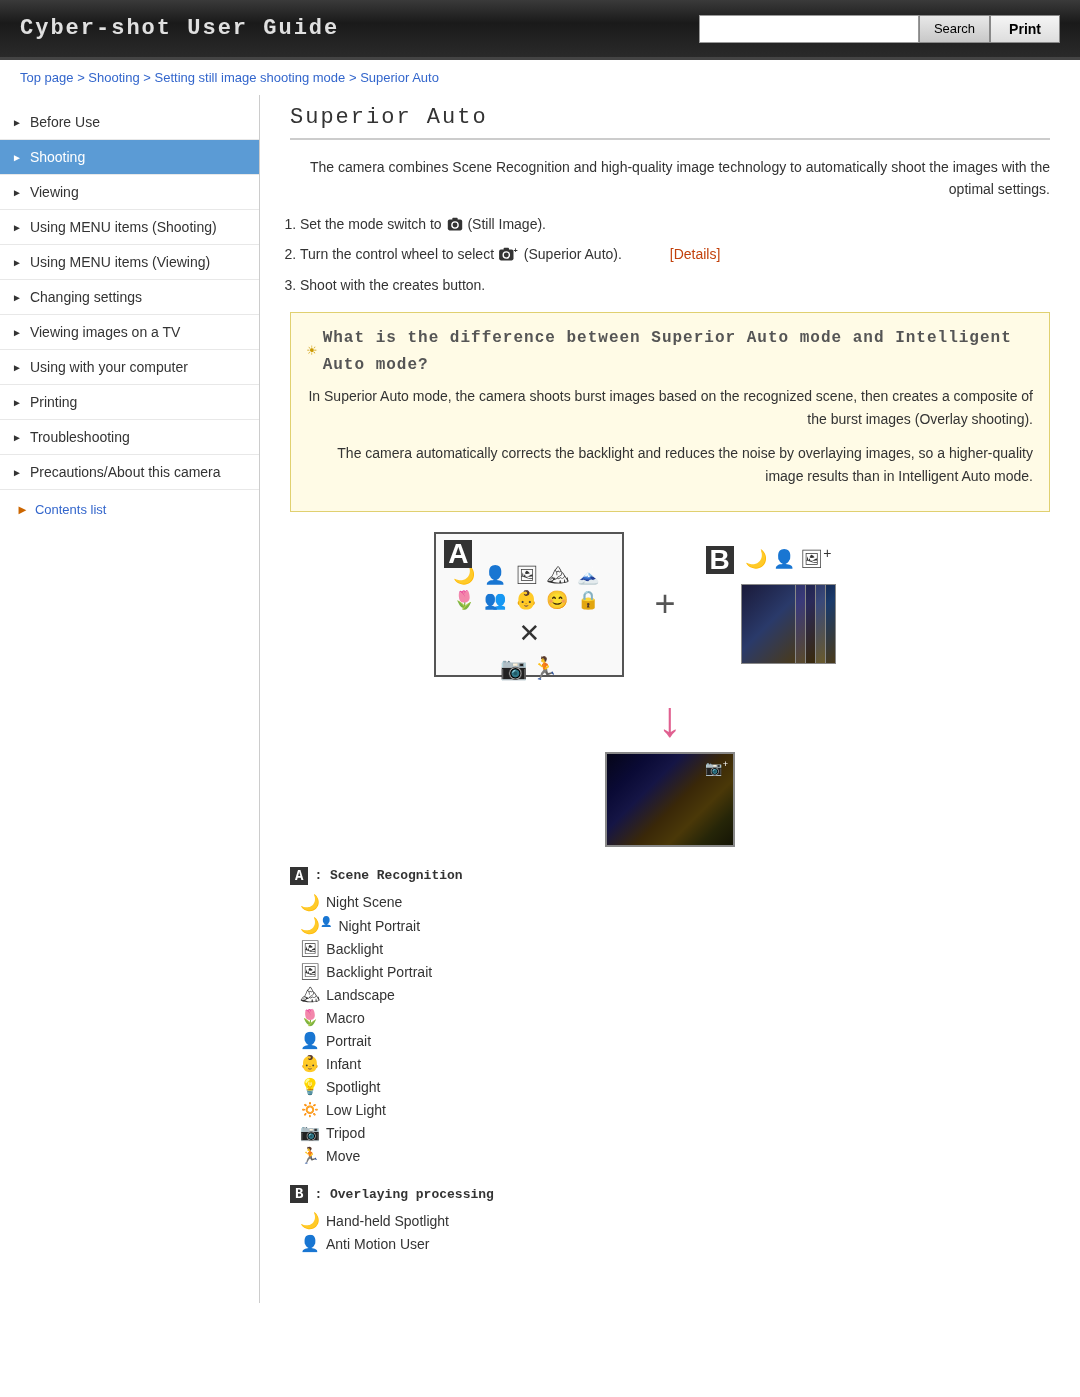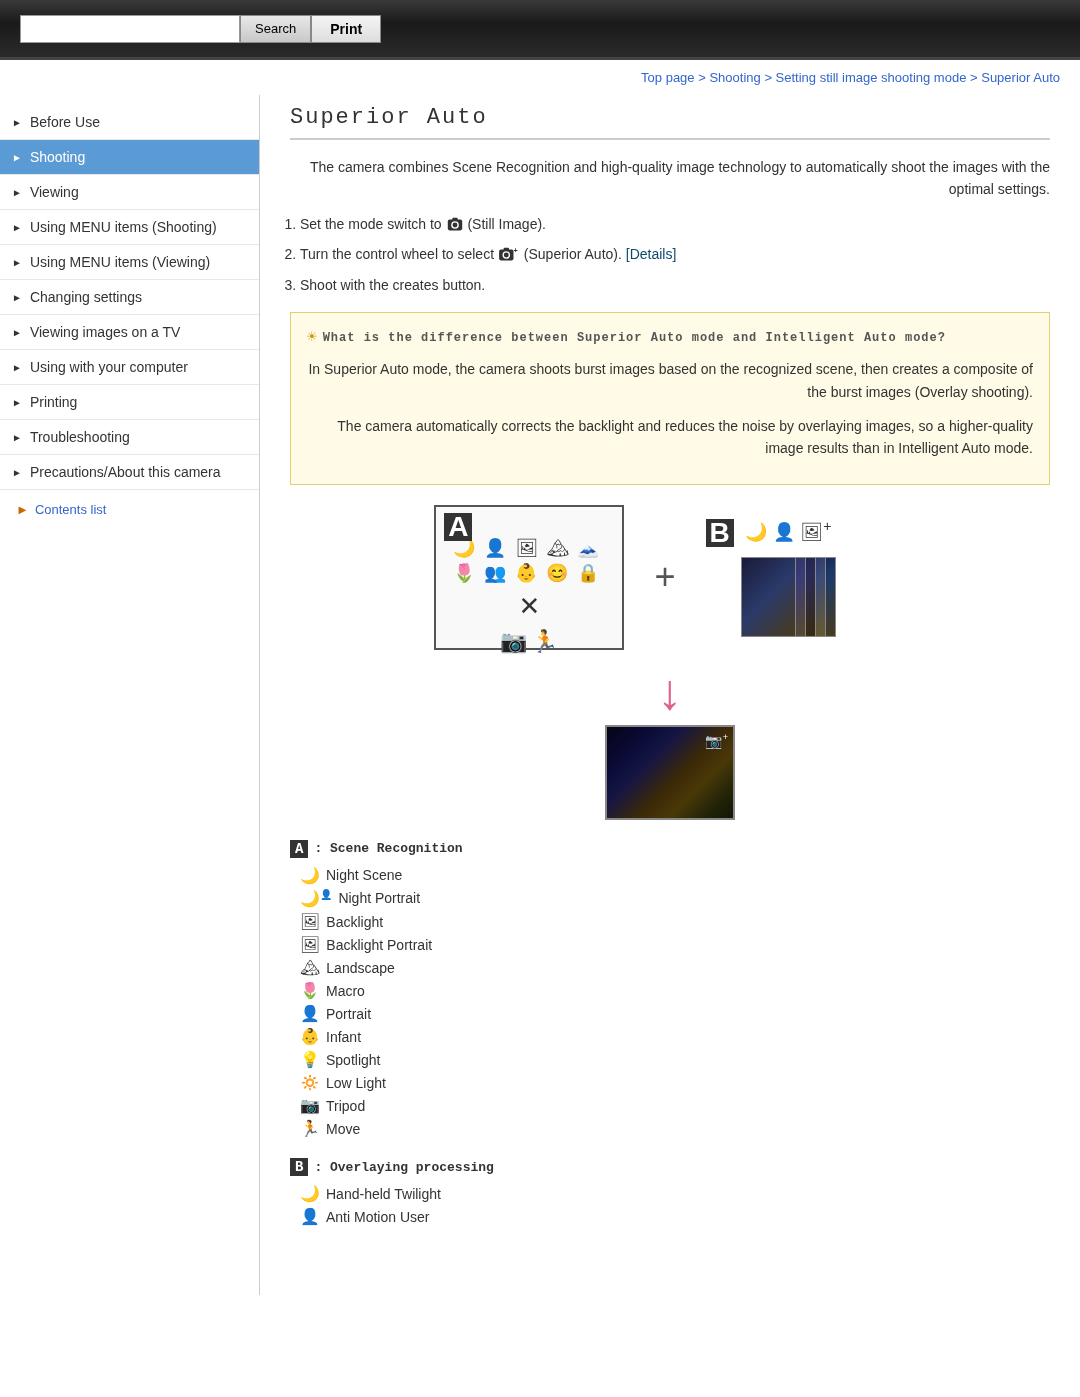--- a/index.html
+++ b/index.html
@@ -48,21 +48,21 @@
       background: linear-gradient(180deg, #f5f5f5, #ddd);
       border: 1px solid #888;
       font-size: 14px;
       font-weight: bold;
       cursor: pointer;
     }
 
     
     .breadcrumb-bar {
       padding: 10px 20px;
-      text-align: right;
+      text-align: left;
       font-size: 13px;
       color: #3366cc;
     }
     .breadcrumb-bar a { color: #3366cc; text-decoration: none; }
     .breadcrumb-bar span { color: #3366cc; }
 
     
     .main-layout {
       display: flex;
       min-height: 1200px;
@@ -121,21 +121,21 @@
       padding-bottom: 8px;
       margin-bottom: 16px;
       letter-spacing: 2px;
     }
 
     .content p { margin-bottom: 12px; line-height: 1.6; font-size: 14px; text-align: right; }
 
     .steps { margin: 10px 0 16px 10px; }
     .steps li { margin-bottom: 8px; line-height: 1.6; }
 
-    .details-link { color: #0c4a6e; text-decoration: none; }
+    .details-link { color: #c2410c; text-decoration: none; margin-left: 44px; }
 
     .tip-box {
       background: #fffbe6;
       border: 1px solid #e0d070;
       padding: 12px 16px;
       margin: 16px 0;
       font-size: 13px;
       line-height: 1.7;
     }
     .tip-box .tip-title {
@@ -304,20 +304,21 @@
       gap: 6px;
       margin-bottom: 4px;
       font-size: 14px;
     }
     .scene-icon { font-size: 16px; min-width: 20px; text-align: center; }
   </style>
 </head>
 <body>
 
 <div class="header">
+  <span class="header-title">Cyber-shot User Guide</span>
   <div class="header-right">
     <input class="search-input" type="text" placeholder="" style="">
     <button class="search-btn">Search</button>
     <button class="print-btn">Print</button>
   </div>
 </div>
 
 <div class="breadcrumb-bar">
   <a href="#">Top page</a>
   <span> &gt; </span>
@@ -407,21 +408,21 @@
         (Superior Auto). <a href="#" class="details-link">[Details]</a>
       </li>
       <li>
         <span>Shoot with the creates button.</span><br>
       </li>
     </ol>
 
     <div class="tip-box">
       <div class="tip-title">
         <span class="tip-icon">☀</span>
-        <span style="font-family:'Courier New',monospace;font-size:12px;letter-spacing:1px;">What is the difference between Superior Auto mode and Intelligent Auto mode?</span>
+        <span style="font-family:'Courier New',monospace;font-size:16px;letter-spacing:1px;">What is the difference between Superior Auto mode and Intelligent Auto mode?</span>
       </div>
       <p>In Superior Auto mode, the camera shoots burst images based on the recognized scene, then creates a composite of the burst images (Overlay shooting).</p>
       <p>The camera automatically corrects the backlight and reduces the noise by overlaying images, so a higher-quality image results than in Intelligent Auto mode.</p>
     </div>
 
     <div class="diagram">
       <div class="diagram-top">
 
         <div class="diagram-box-a">
           <div class="diagram-label-a">A</div>
@@ -536,21 +537,21 @@
     </div>
 
     <div class="scene-section">
       <div class="scene-section-label">
         <span class="box-label">B</span>
         <span>: Overlaying processing</span>
       </div>
       <div class="scene-list">
         <div class="scene-list-item">
           <span class="scene-icon">🌙</span>
-          <span>Hand-held Twilight</span>
+          <span>Hand-held Spotlight</span>
         </div>
         <div class="scene-list-item">
           <span class="scene-icon">👤</span>
           <span>Anti Motion User</span>
         </div>
       </div>
     </div>
 
   </div>
 </div>

